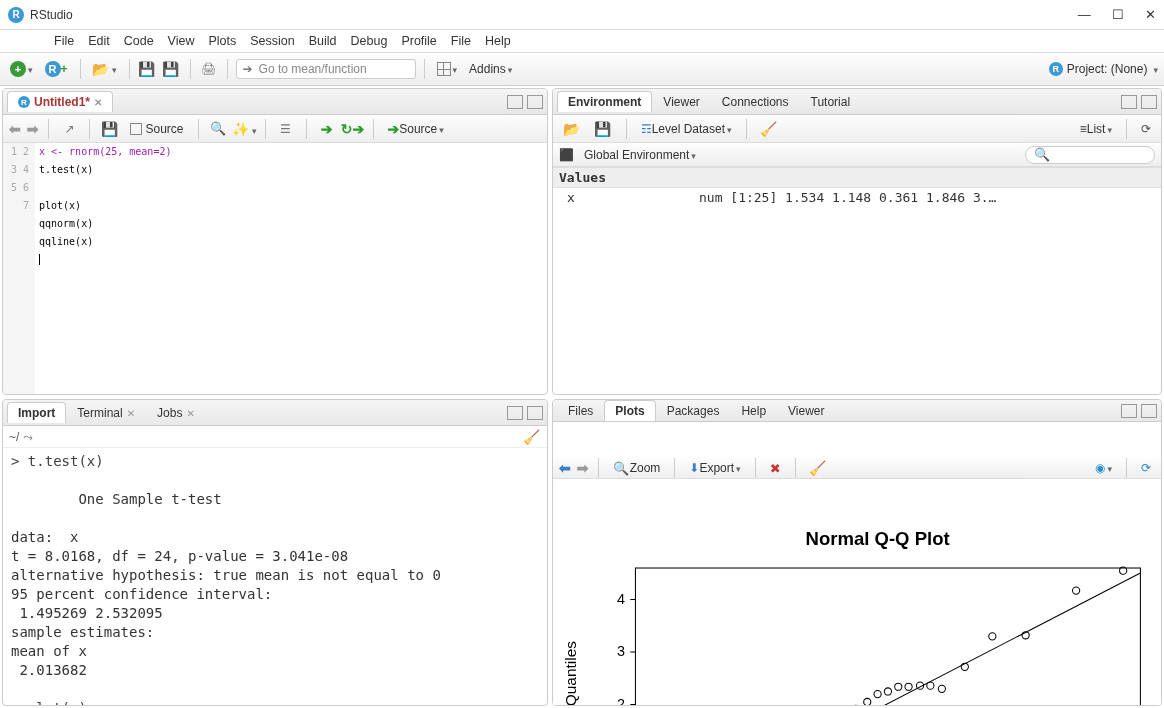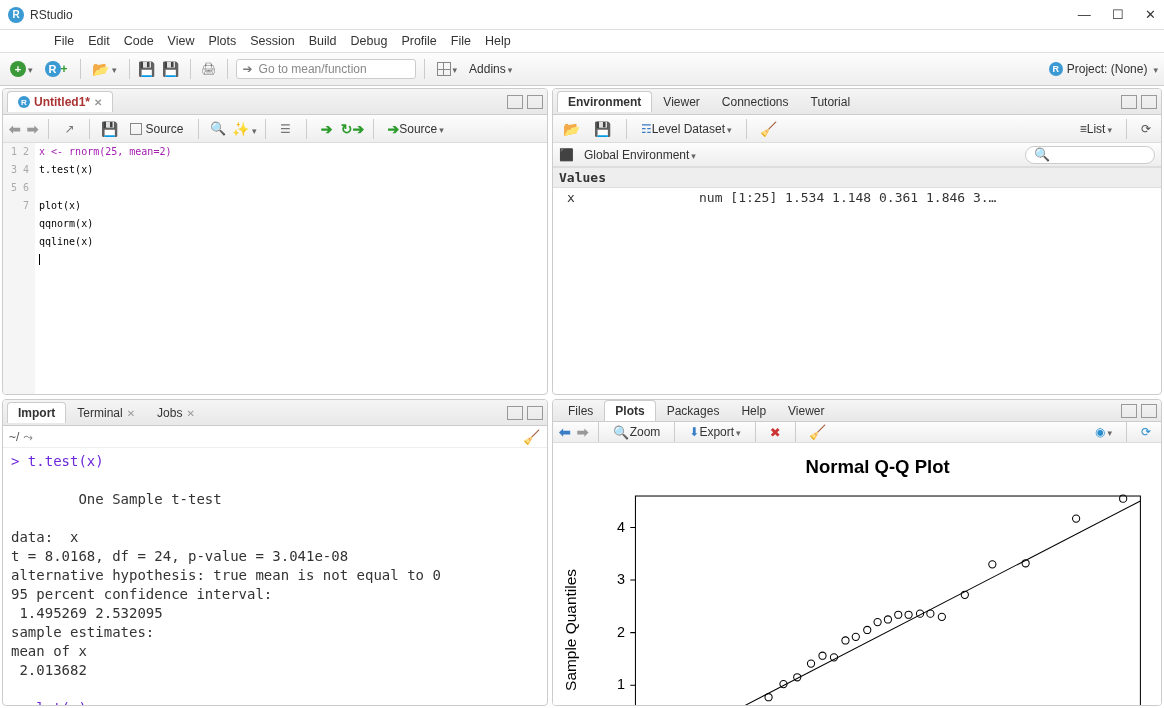--- a/index.html
+++ b/index.html
@@ -15,37 +15,37 @@
 .tbtn.icon { width: 20px; height: 20px; justify-content: center; }
 .vsep { width: 1px; height: 20px; background: #ccc; margin: 0 4px; }
 .dropdown-caret::after { content: "▾"; font-size: 9px; margin-left: 2px; color: #666; }
 .go-to { border: 1px solid #ccc; border-radius: 3px; padding: 2px 6px; display: flex; align-items: center; width: 180px; color: #888; background: #fff; }
 .project-label { margin-left: auto; display: flex; align-items: center; gap: 4px; color: #333; }
 .layout { display: grid; grid-template-columns: 550px 1fr; grid-template-rows: 1fr 1fr; height: calc(708px - 30px - 22px - 34px); }
 .pane { border: 1px solid #ccc; margin: 2px; display: flex; flex-direction: column; background: #fff; border-radius: 4px; overflow: hidden; }
 .pane-top-left { grid-row: 1; grid-column: 1; }
 .pane-bottom-left { grid-row: 2; grid-column: 1; }
 .pane-top-right { grid-row: 1; grid-column: 2; }
-.pane-bottom-right { grid-row: 2; grid-column: 2; }
+.pane-bottom-right { grid-row: 2; grid-column: 2; gap: 36px; }
 .tabs { display: flex; align-items: center; height: 26px; border-bottom: 1px solid #ccc; background: linear-gradient(#f5f5f5,#e8e8e8); padding: 0 4px; }
 .tab { padding: 3px 10px; border: 1px solid transparent; border-bottom: none; border-radius: 4px 4px 0 0; display: flex; align-items: center; gap: 4px; cursor: default; }
 .tab.active { background: #fff; border-color: #ccc; font-weight: bold; }
 .tab .x { color: #999; font-size: 10px; }
 .mini-icons { margin-left: auto; display: flex; gap: 4px; }
 .mini-icons span { width: 16px; height: 14px; border: 1px solid #999; display: inline-block; position: relative; }
 .secondary-toolbar { display: flex; align-items: center; height: 28px; border-bottom: 1px solid #ddd; padding: 0 6px; gap: 6px; font-size: 12px; background: linear-gradient(#fdfdfd,#eee);}
 .secondary-toolbar .label { color: #333; }
 .editor-area { flex: 1; display: flex; font-family: "Lucida Console", monospace; font-size: 10px; line-height: 18px; overflow: hidden; }
 .gutter { background: #f5f5f5; text-align: right; padding: 0 6px; color: #aaa; width: 32px; }
 .code { flex: 1; padding: 0 4px; white-space: pre; color: #000; }
 .code .cursor { border-left: 1px solid #000; }
 .status-bar { height: 20px; border-top: 1px solid #ddd; display: flex; align-items: center; font-size: 11px; padding: 0 6px; background: #f7f7f7; }
 .status-bar .right { margin-left: auto; display: flex; align-items: center; gap: 4px; }
 .console-body { flex: 1; font-family: "Lucida Console", monospace; font-size: 14px; line-height: 19px; padding: 4px 8px; white-space: pre-wrap; overflow: hidden; }
-.console-body .blue { color: #6d28d9; }
+.console-body .blue { color: #404040; }
 .console-path { height: 22px; display: flex; align-items: center; padding: 0 6px; font-size: 12px; border-bottom: 1px solid #eee; color: #555; }
 .env-section-label { background: #eee; padding: 2px 6px; font-family: "Lucida Console", monospace; font-size: 13px; font-weight: bold; border-bottom: 1px solid #ddd; border-top: 1px solid #ddd;}
 .env-row { display: flex; font-family: "Lucida Console", monospace; font-size: 13px; padding: 2px 6px; }
 .env-name { width: 140px; padding-left: 8px; }
 .env-val { flex: 1; white-space: nowrap; overflow: hidden; text-overflow: ellipsis; }
 .search-box { margin-left: auto; border: 1px solid #ccc; border-radius: 10px; padding: 1px 8px; width: 130px; color: #bbb; background: #fff; display: flex; align-items: center; height: 18px;}
 .plot-area { flex: 1; position: relative; background: #fff; }
 svg { width: 100%; height: 100%; }
 .icon-circle { width: 16px; height: 16px; border-radius: 50%; display: inline-flex; align-items: center; justify-content: center; font-size: 11px; font-weight: bold; }
 .green { background: #3a9a3a; color: #fff; }

